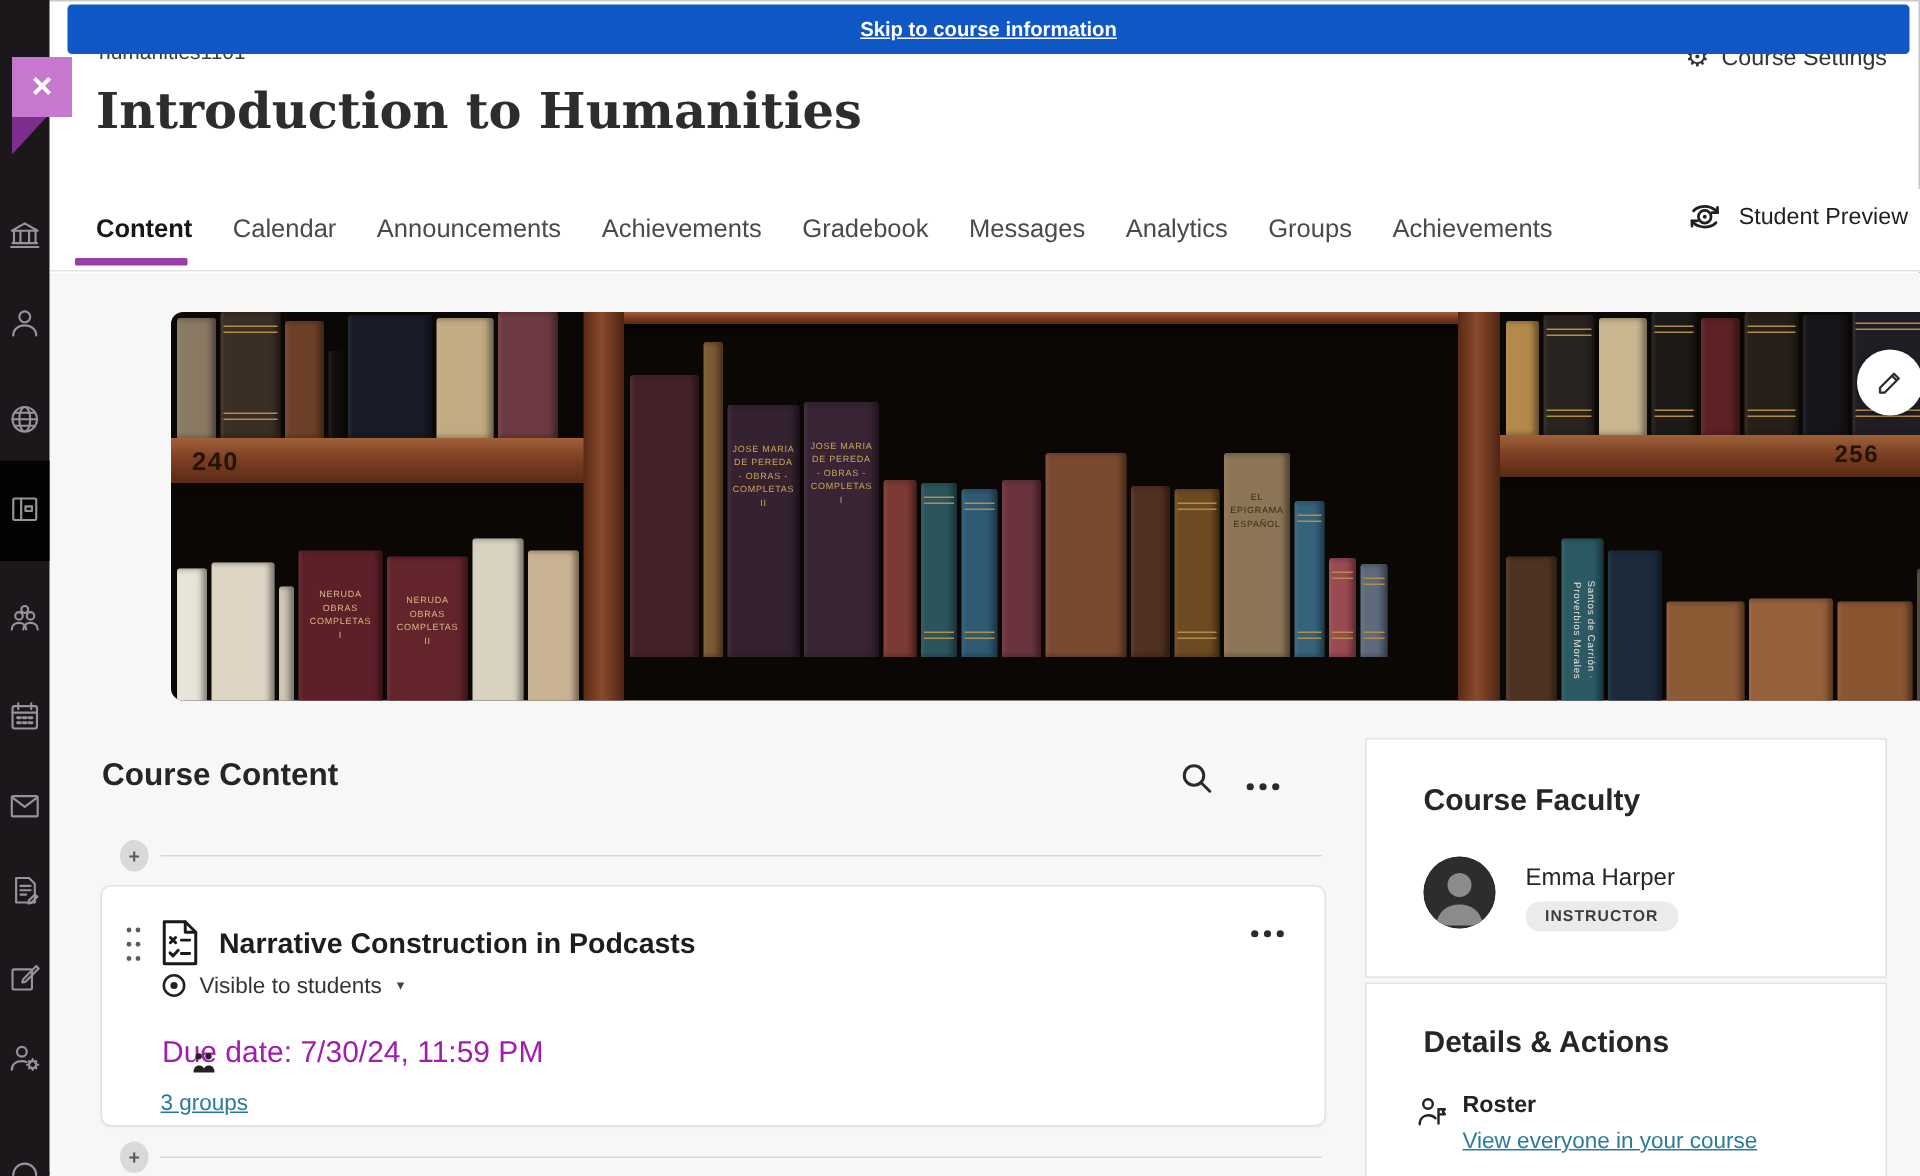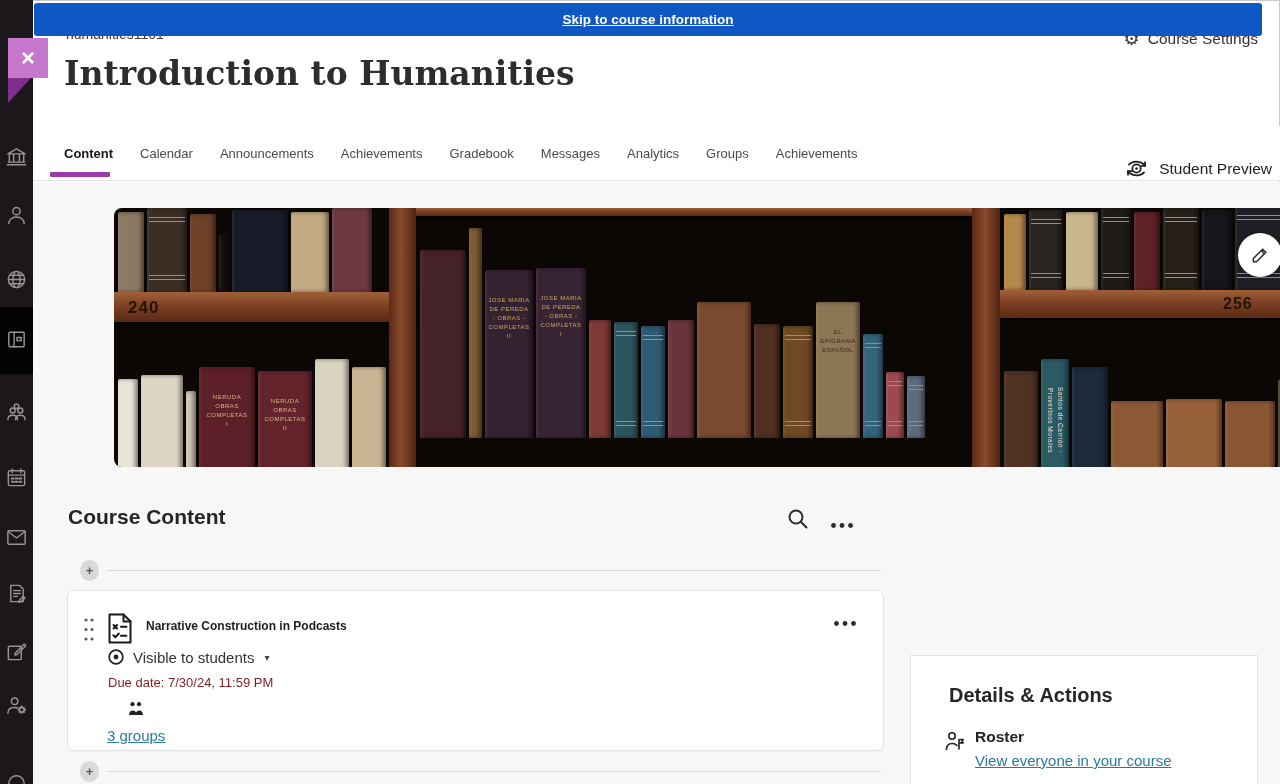--- a/index.html
+++ b/index.html
@@ -11,35 +11,35 @@
   .sidebar { position:absolute; left:0; top:0; bottom:0; width:33px; background:#1b171a; z-index:30; }
   .side-ic { position:absolute; left:5px; width:23px; height:23px; }
   .side-ic svg { width:23px; height:23px; stroke:#96949a; fill:none; stroke-width:1.5; stroke-linecap:round; stroke-linejoin:round; }
   .side-active-bg { position:absolute; left:0; top:307px; width:33px; height:67px; background:#040304; }
 
   
   .ribbon { position:absolute; left:8px; top:38px; width:40px; height:40px; background:#c678cf; z-index:40; display:flex; align-items:center; justify-content:center; color:#fff; font-size:24px; font-weight:700; line-height:1; cursor:pointer; }
   .ribbon-fold { position:absolute; left:8px; top:78px; width:23px; height:25px; background:#7e2f8e; clip-path:polygon(0 0,100% 0,0 100%); z-index:39; }
 
   
-  .skipbar { position:absolute; left:34px; top:3px; width:1228px; height:33px; background:#0f57c4; border-radius:3px; z-index:50; display:flex; align-items:center; justify-content:center; }
+  .skipbar { position:absolute; left:45px; top:3px; width:1228px; height:33px; background:#0f57c4; border-radius:3px; z-index:50; display:flex; align-items:center; justify-content:center; }
   .skipbar a { color:#ffffff; font-weight:700; font-size:13.5px; text-decoration:underline; }
 
   
   .course-id { position:absolute; left:66px; top:26px; font-size:14px; color:#3c3c3c; z-index:5; }
   .course-title { position:absolute; left:64px; top:54px; font-family:"DejaVu Serif", serif; font-size:33px; color:#2d2d2d; z-index:5; }
   .settings-row { position:absolute; right:22px; top:28px; display:flex; align-items:center; gap:8px; z-index:5; color:#333; font-size:15.5px; }
   .gear { font-family:"DejaVu Sans", sans-serif; font-size:18px; color:#333; }
 
   
   .tabbar { position:absolute; left:33px; right:0; top:126px; height:55px; background:#fff; border-bottom:1px solid #e4e4e4; z-index:6; display:flex; align-items:stretch; padding-left:31px; }
-  .tab { position:relative; display:flex; align-items:center; margin-right:27px; font-size:13px; color:#4a4a4a; cursor:pointer; white-space:nowrap; }
+  .tab { position:relative; display:flex; align-items:center; margin-right:27px; font-size:17px; color:#4a4a4a; cursor:pointer; white-space:nowrap; }
   .tab.active { color:#161616; font-weight:700; }
   .tab.active::after { content:""; position:absolute; left:-14px; right:3px; bottom:3px; height:5px; background:#9a3dab; border-radius:1px; }
-  .stu-preview { position:absolute; right:8px; top:156px; display:flex; align-items:center; gap:8px; z-index:7; font-size:15.5px; color:#1f1f1f; cursor:pointer;text-align:right; }
+  .stu-preview { position:absolute; right:8px; top:132px; display:flex; align-items:center; gap:8px; z-index:7; font-size:15.5px; color:#1f1f1f; cursor:pointer;text-align:right; }
   .stu-preview svg { width:29px; height:25px; stroke:#1f1f1f; fill:none; stroke-width:1.8; stroke-linecap:round; }
 
   
   .main-bg { position:absolute; left:33px; right:0; top:182px; bottom:0; background:#f7f7f7; z-index:1; }
 
   
   .banner { position:absolute; left:67px; top:208px; width:1192px; height:259px; border-radius:8px; overflow:hidden; background:#0a0705; z-index:4;margin-left:47px; }
   .wood-h { position:absolute; background:linear-gradient(#a06038 0%, #7d4024 45%, #5a2a14 100%); box-shadow:0 2px 4px rgba(0,0,0,.6); }
   .wood-v { position:absolute; top:0; bottom:0; background:linear-gradient(90deg,#5a2a16,#8a4a2c 45%,#4e2412); z-index:3; }
   .shelf-label { position:absolute; font-weight:700; color:#241403; letter-spacing:1px; }
@@ -60,26 +60,26 @@
   .dots-btn { position:absolute; z-index:4; cursor:pointer; }
   .dots-btn svg { width:24px; height:7px; }
   .plus-div { position:absolute; left:80px; width:801px; display:flex; align-items:center; z-index:4; }
   .plus-circ { width:19px; height:21px; border-radius:50%; background:#d9d9d9; color:#5a5a5a; font-size:13px; font-weight:700; display:flex; align-items:center; justify-content:center; cursor:pointer; flex:none; }
   .plus-line { flex:1; height:1px; background:#d7d7d7; margin-left:8px; }
 
   .item-card { position:absolute; left:67px; top:590px; width:817px; height:161px; background:#fff; border:1px solid #e2e2e2; border-radius:7px; z-index:4; box-shadow:0 1px 2px rgba(0,0,0,.04); }
   .drag { position:absolute; left:15px; top:25px; cursor:grab; }
   .doc-ic { position:absolute; left:38px; top:21px; }
   .doc-ic svg { width:28px; height:33px; stroke:#1a1a1a; fill:none; stroke-width:1.7; stroke-linecap:round; stroke-linejoin:round; }
-  .item-title { position:absolute; left:78px; top:28px; font-size:12px; font-weight:700; color:#1d1d1d; cursor:pointer; }
+  .item-title { position:absolute; left:78px; top:28px; font-size:19px; font-weight:700; color:#1d1d1d; cursor:pointer; }
   .vis-row { position:absolute; left:39px; top:57px; display:flex; align-items:center; gap:8px; cursor:pointer; }
   .vis-row svg { width:18px; height:18px; }
   .vis-label { font-size:15px; color:#333; }
   .caret { font-size:10px; color:#444; margin-left:2px; }
-  .due-row { position:absolute; left:40px; top:84px; font-size:13px; color:#7f1d1d; }
+  .due-row { position:absolute; left:40px; top:100px; font-size:20px; color:#a21caf; }
   .grp-row { position:absolute; left:39px; top:109px; display:flex; align-items:center; gap:9px;flex-direction:column; }
   .grp-row svg { width:18px; height:18px; fill:#222; }
   a.teal { color:#2a7a9d; text-decoration:underline; font-size:15px; cursor:pointer; }
 
   
   .rcard { position:absolute; left:910px; width:348px; background:#fff; border:1px solid #e2e2e2; z-index:4; }
   .rcard1 { top:492px; height:160px; border-radius:2px; }
   .rcard2 { top:655px; height:140px; }
   .rhead { position:absolute; left:38px; font-size:20px; font-weight:700; color:#262626; }
   .avatar { position:absolute; left:38px; top:78px; width:48px; height:48px; border-radius:50%; overflow:hidden; background:#2d2d2d; }
@@ -365,20 +365,32 @@
           <circle cx="12" cy="3.5" r="2.4" fill="#2b2b2b"></circle>
           <circle cx="20.5" cy="3.5" r="2.4" fill="#2b2b2b"></circle>
         </svg></span>
   </div>
 
   <div class="plus-div" style="top:761px;">
     <span class="plus-circ">+</span>
     <span class="plus-line"></span>
   </div>
 
+  <div class="rcard rcard1">
+    <h3 class="rhead" style="top:30px;">Course Faculty</h3>
+    <div class="avatar">
+      <svg width="48" height="48" viewBox="0 0 48 48">
+          <circle cx="24" cy="24" r="24" fill="#2d2d2d"></circle>
+          <circle cx="24" cy="19" r="8" fill="#8b8b8b"></circle>
+          <path d="M8 46c2-10 8-14 16-14s14 4 16 14z" fill="#8b8b8b"></path>
+        </svg>
+    </div>
+    <div class="fac-name">Emma Harper</div>
+    <div class="fac-badge">INSTRUCTOR</div>
+  </div>
 
   <div class="rcard rcard2">
     <h3 class="rhead" style="top:28px;">Details &amp; Actions</h3>
     <div class="roster-row">
       <svg viewBox="0 0 22 22">
           <circle cx="9" cy="6" r="3.2"></circle>
           <path d="M3.5 19.5c0-4 2.6-6 5.8-6 2 0 3.6.7 4.7 2"></path>
           <path d="M16 9.5V19M16 9.5h4.2l-1.3 1.7 1.3 1.7H16"></path>
         </svg>
       <div>

